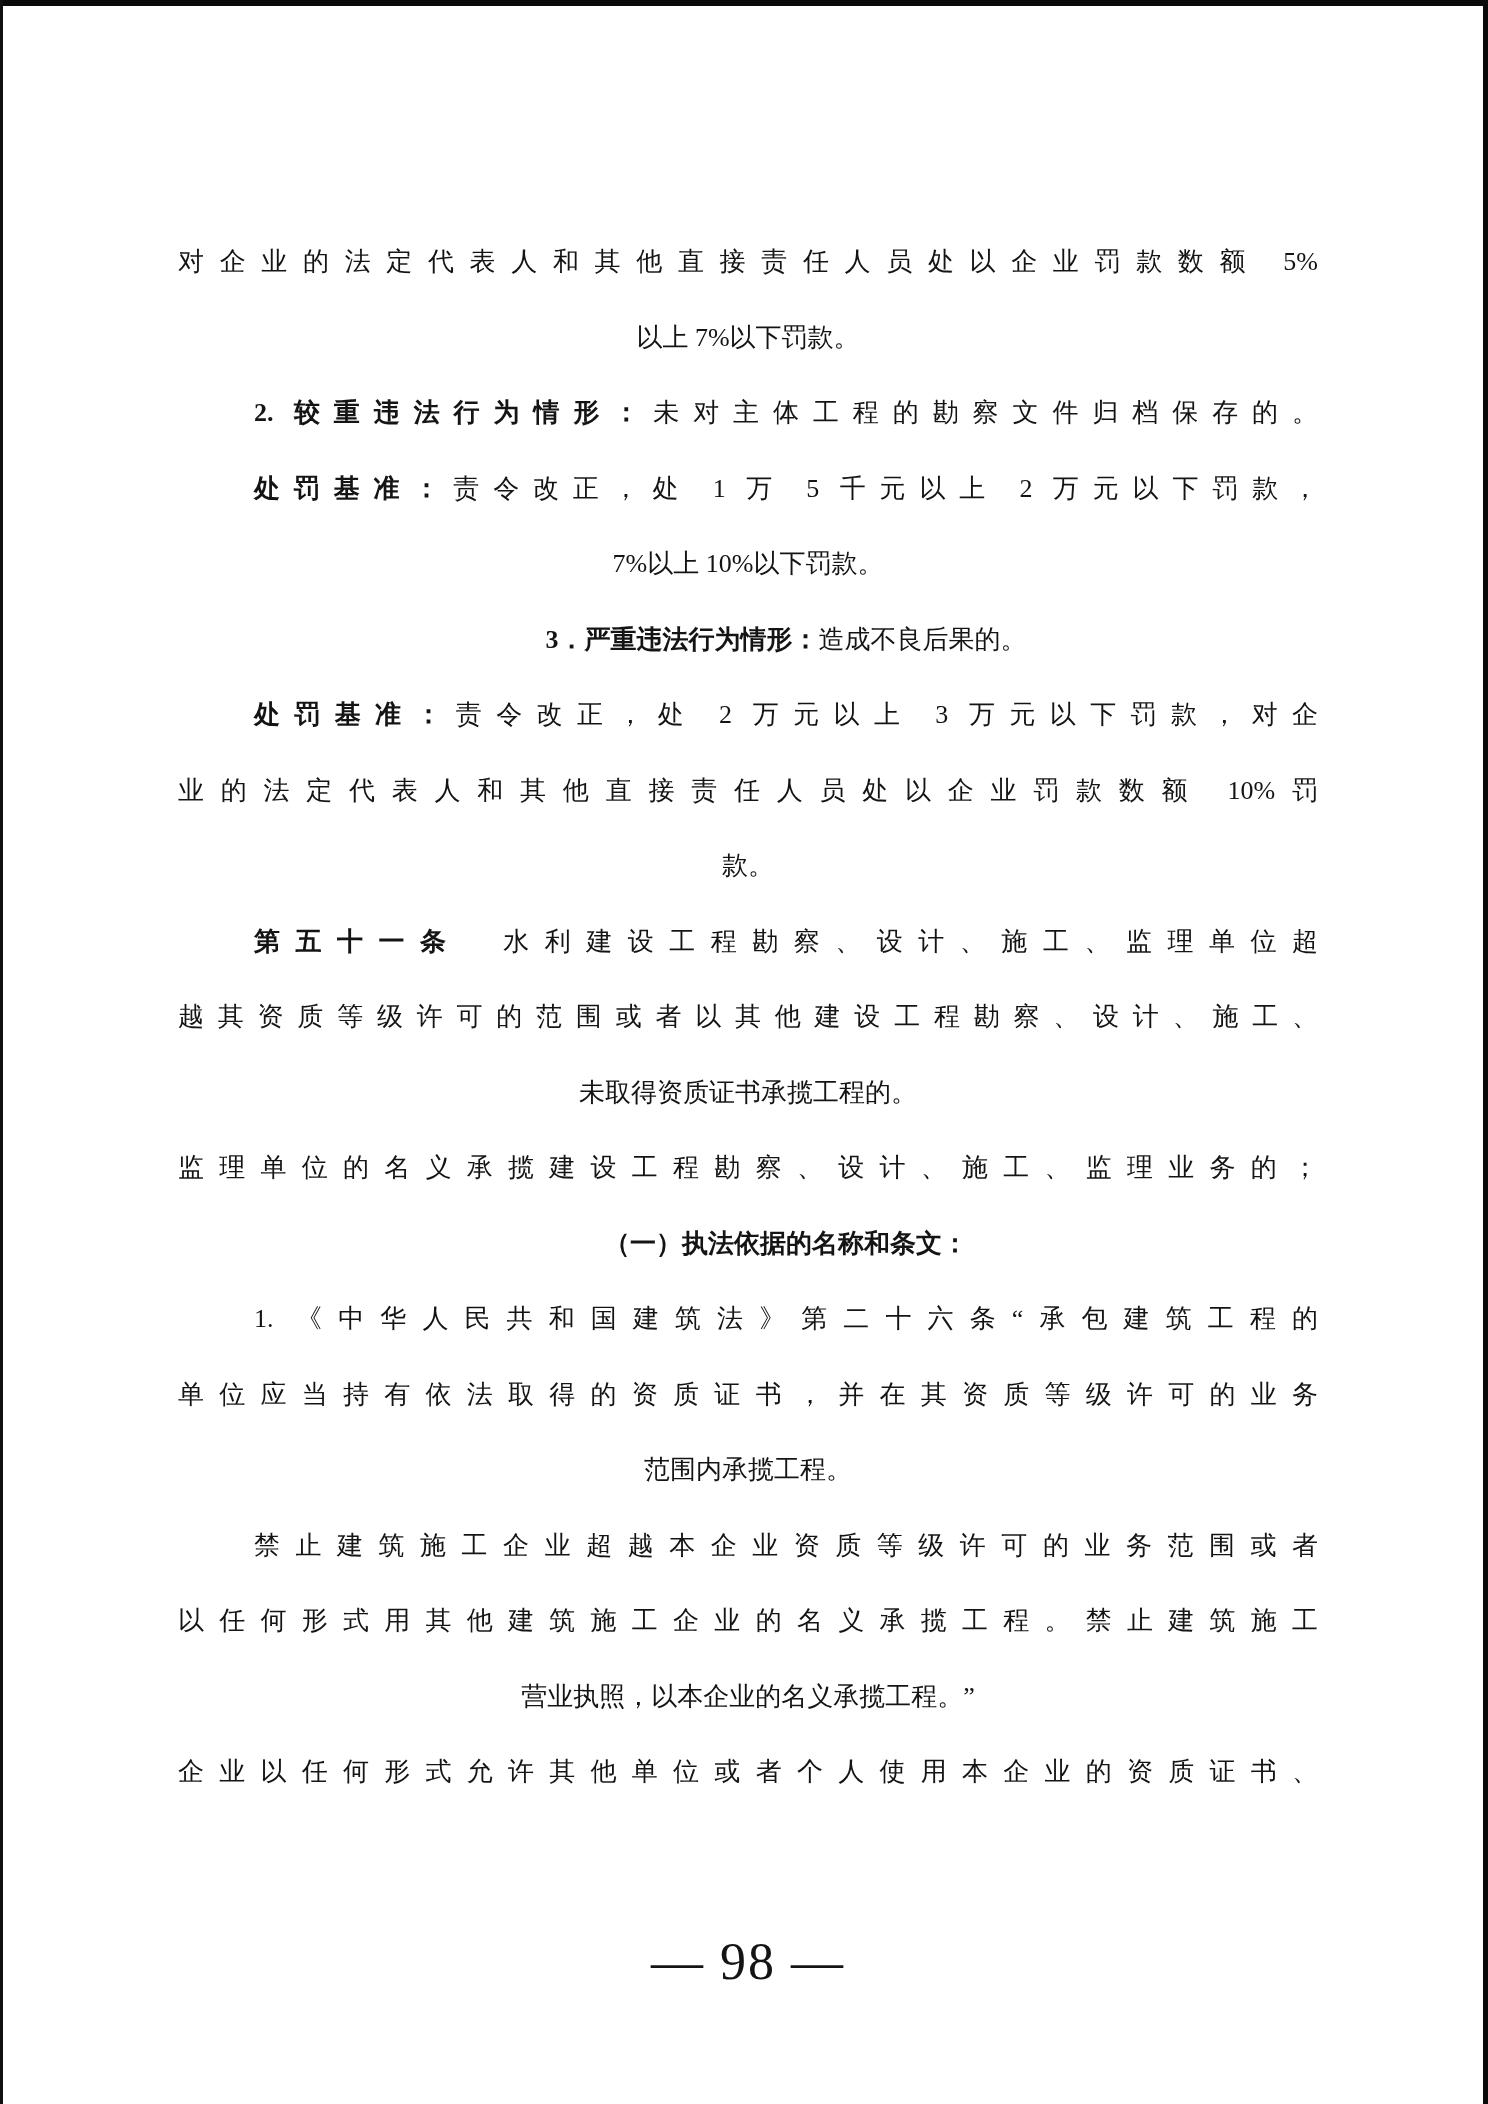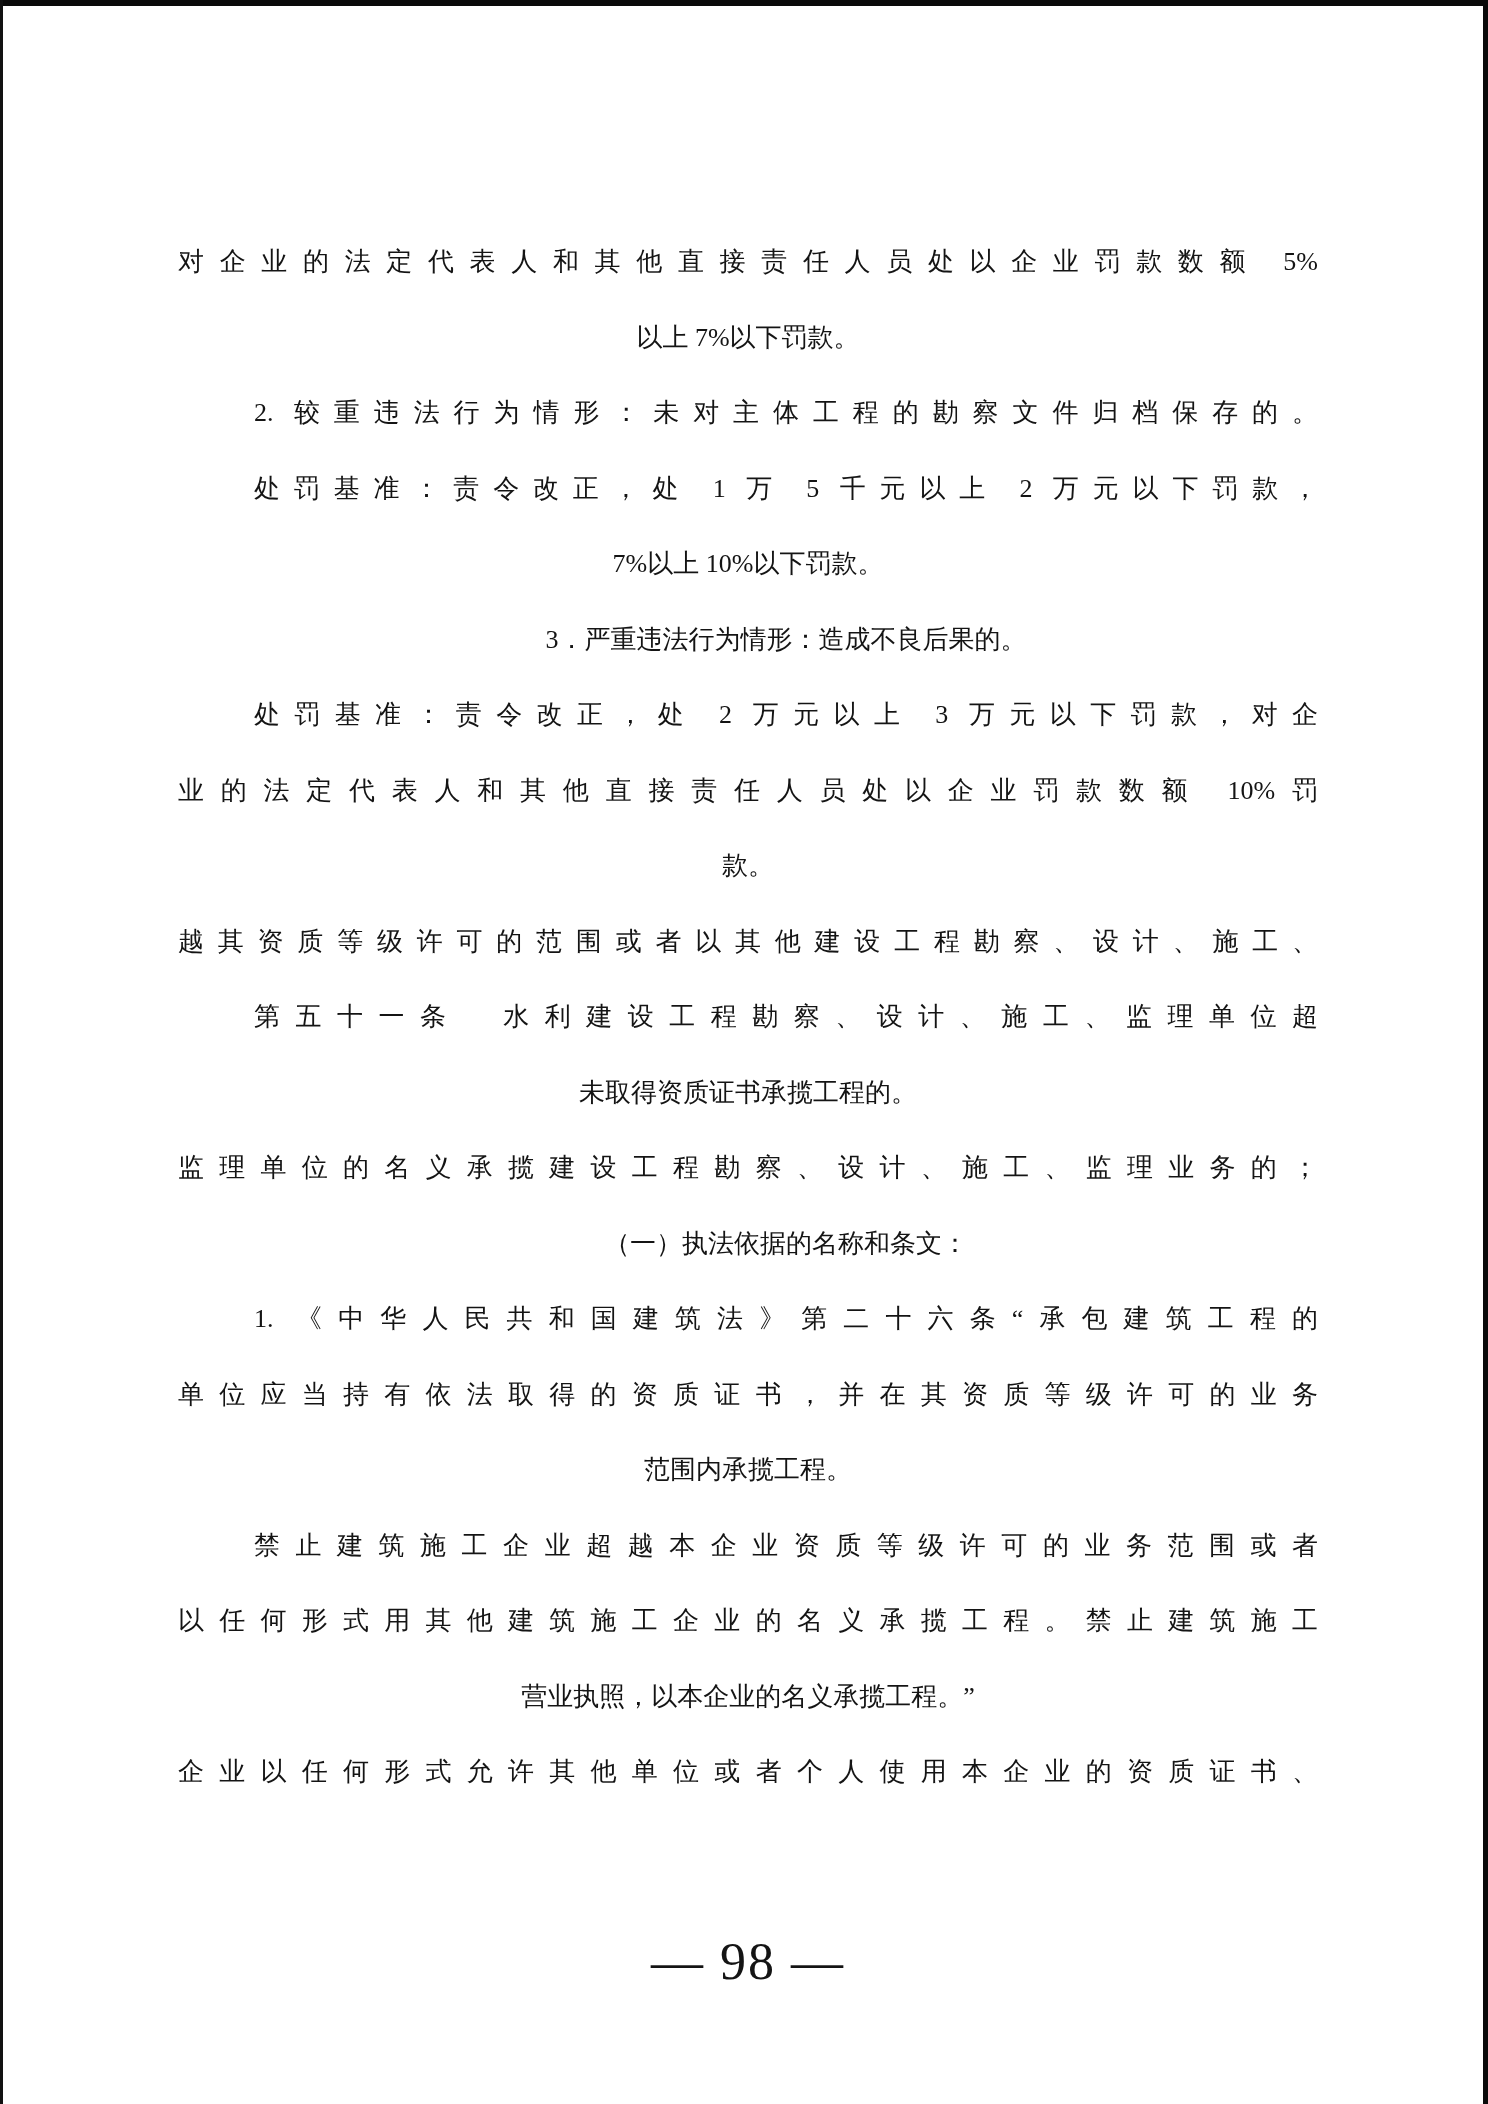--- a/index.html
+++ b/index.html
@@ -27,21 +27,21 @@
     line-height: 75.5px;
     overflow: hidden;
     text-align: center;
     white-space: normal;
   }
   .line.just {
     text-align: justify;
     text-align-last: justify;
   }
   .line.indent { padding-left: 76px; }
-  .b { font-weight: normal; }
+  .b { font-weight: bold; }
 
   .page-number {
     position: absolute;
     left: 178px; top: 1924px;
     width: 1140px; height: 76px;
     line-height: 76px;
     text-align: center;
     font-size: 52px;
     letter-spacing: 2px;
   }
@@ -57,22 +57,22 @@
   <div class="doc-body">
       <div class="line just"><span>对企业的法定代表人和其他直接责任人员处以企业罚款数额 5%</span></div>
       <div class="line"><span>以上 7%以下罚款。</span></div>
       <div class="line indent just"><span class="b">2. 较重违法行为情形：</span><span>未对主体工程的勘察文件归档保存的。</span></div>
       <div class="line indent just"><span class="b">处罚基准：</span><span>责令改正，处 1 万 5 千元以上 2 万元以下罚款，</span></div>
       <div class="line"><span>7%以上 10%以下罚款。</span></div>
       <div class="line indent"><span class="b">3．严重违法行为情形：</span><span>造成不良后果的。</span></div>
       <div class="line indent just"><span class="b">处罚基准：</span><span>责令改正，处 2 万元以上 3 万元以下罚款，对企</span></div>
       <div class="line just"><span>业的法定代表人和其他直接责任人员处以企业罚款数额 10%罚</span></div>
       <div class="line"><span>款。</span></div>
+      <div class="line indent just"><span class="b">第五十一条</span><span>　水利建设工程勘察、设计、施工、监理单位超</span></div>
       <div class="line just"><span>越其资质等级许可的范围或者以其他建设工程勘察、设计、施工、</span></div>
-      <div class="line indent just"><span class="b">第五十一条</span><span>　水利建设工程勘察、设计、施工、监理单位超</span></div>
       <div class="line"><span>未取得资质证书承揽工程的。</span></div>
       <div class="line just"><span>监理单位的名义承揽建设工程勘察、设计、施工、监理业务的；</span></div>
       <div class="line indent"><span class="b">（一）执法依据的名称和条文：</span></div>
       <div class="line indent just"><span>1. 《中华人民共和国建筑法》第二十六条“承包建筑工程的</span></div>
       <div class="line just"><span>单位应当持有依法取得的资质证书，并在其资质等级许可的业务</span></div>
       <div class="line"><span>范围内承揽工程。</span></div>
       <div class="line indent just"><span>禁止建筑施工企业超越本企业资质等级许可的业务范围或者</span></div>
       <div class="line just"><span>以任何形式用其他建筑施工企业的名义承揽工程。禁止建筑施工</span></div>
       <div class="line"><span>营业执照，以本企业的名义承揽工程。”</span></div>
       <div class="line just"><span>企业以任何形式允许其他单位或者个人使用本企业的资质证书、</span></div>

